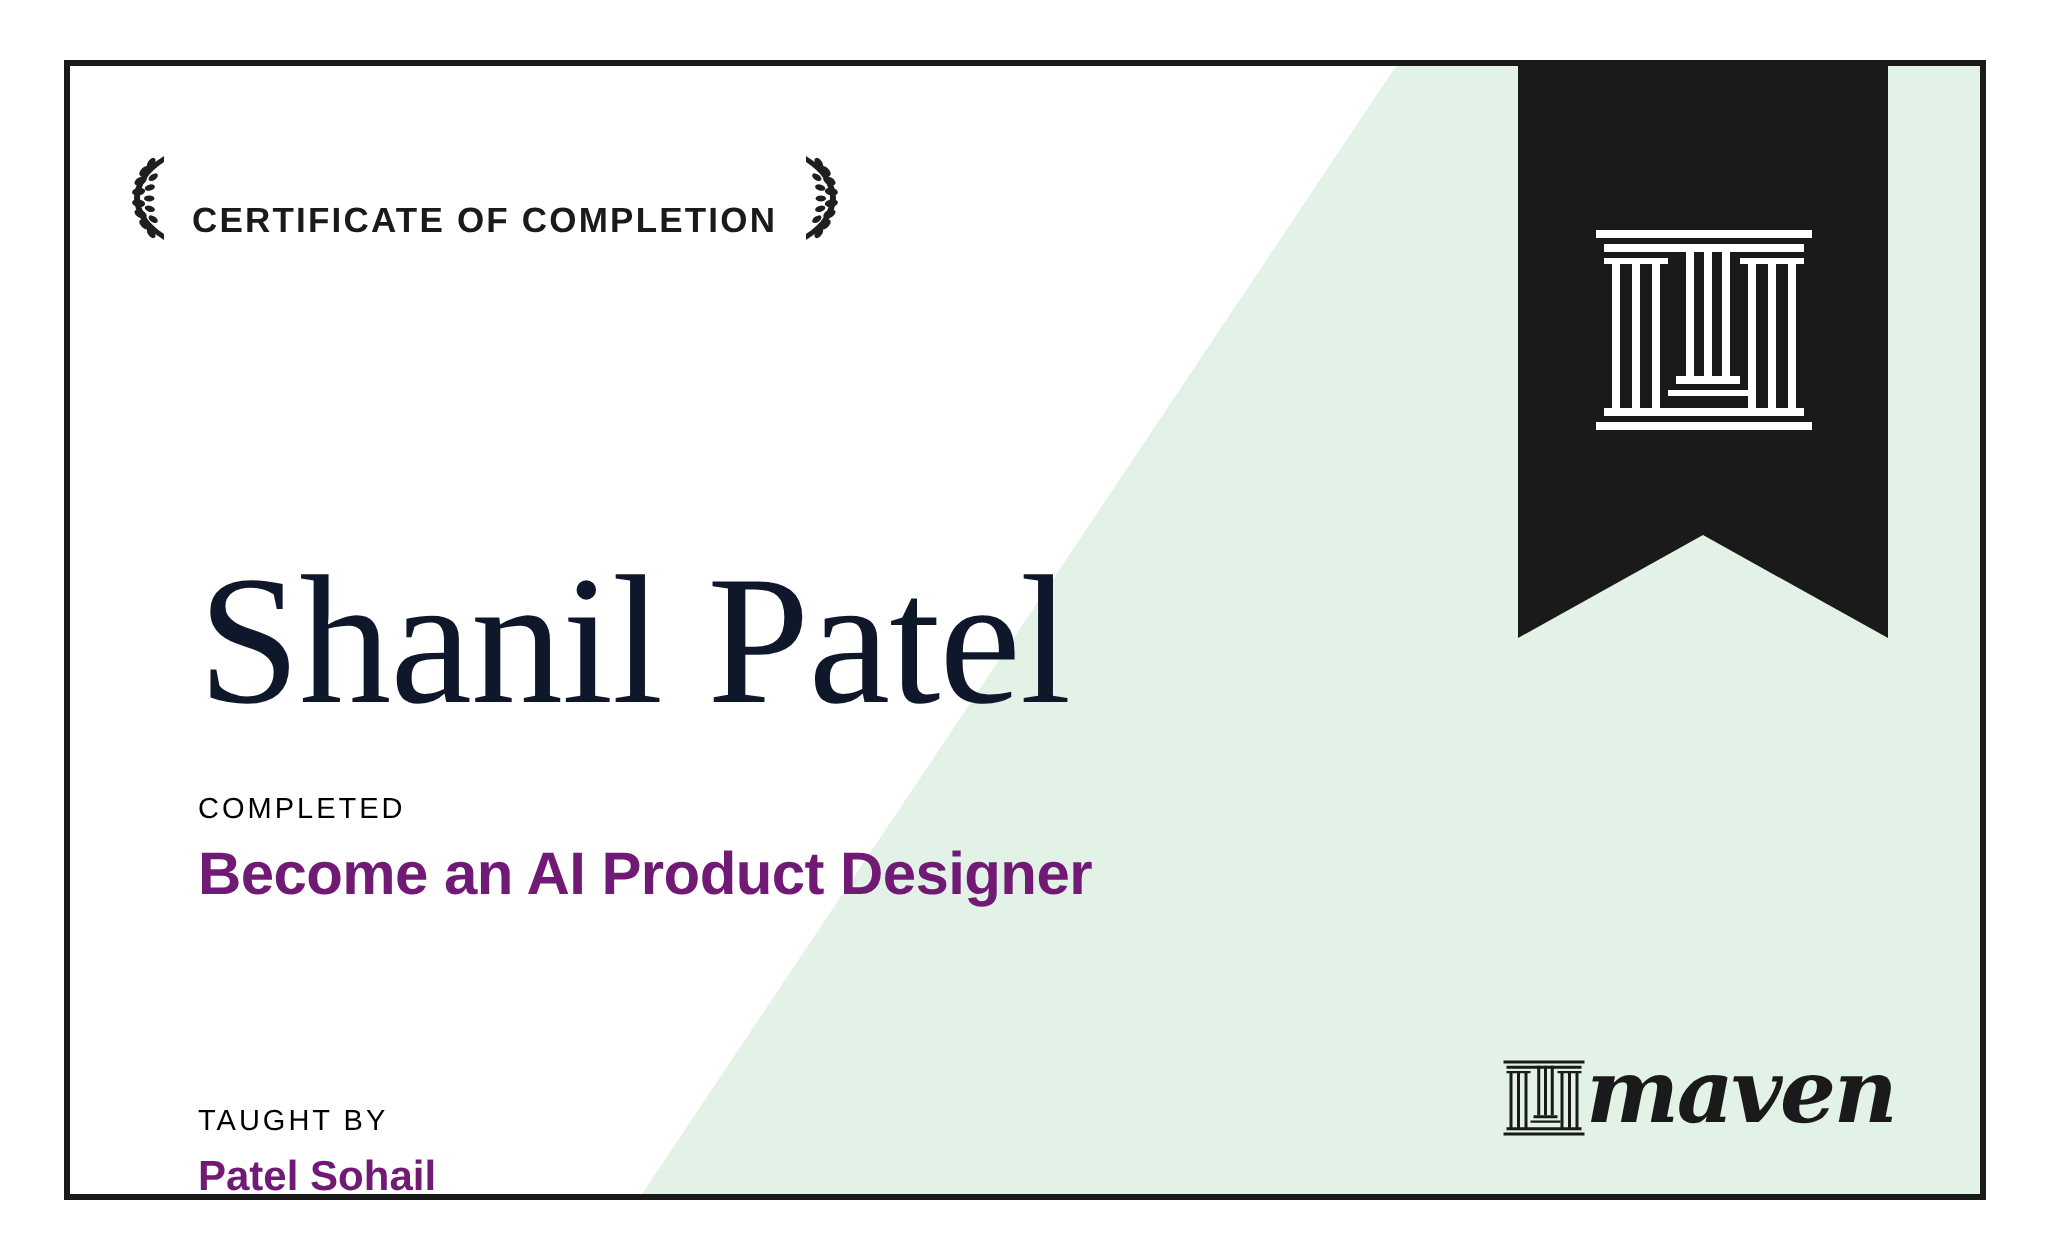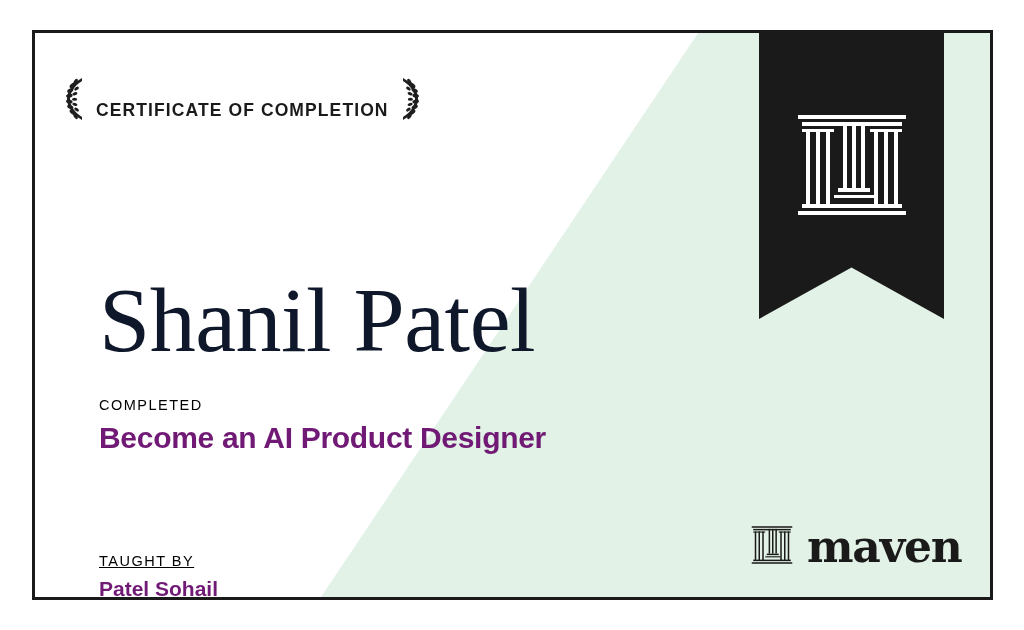--- a/index.html
+++ b/index.html
@@ -102,21 +102,21 @@
     white-space: nowrap;
     margin-top: 27px;
   }
 
   
   .meta-block {
     position: absolute;
     left: 64px;
   }
   .meta-block.completed { top: 352px; }
-  .meta-block.taught-by { top: 508px; text-decoration: underline; }
+  .meta-block.taught-by { top: 508px; }
 
   .meta-label {
     font-size: 14.5px;
     font-weight: normal;
     letter-spacing: 1.5px;
     color: #000000;
     margin: 12px 0 8px 0;
     white-space: nowrap;
   }
   .meta-value {
@@ -131,22 +131,22 @@
     font-size: 21px;
     letter-spacing: 0;
   }
 
   
   .brand-lockup {
     position: absolute;
     left: 716px;
     top: 492px;
     display: flex;
-    align-items: flex-start;
-    gap: 14px;
+    align-items: flex-end;
+    font-style: italic;
   }
   .brand-wordmark {
     font-family: "DejaVu Serif", "Liberation Serif", serif;
     font-size: 44px;
     font-weight: bold;
     color: #1a1a1a;
     letter-spacing: -1.2px;
     line-height: 1;
   }
 </style>

